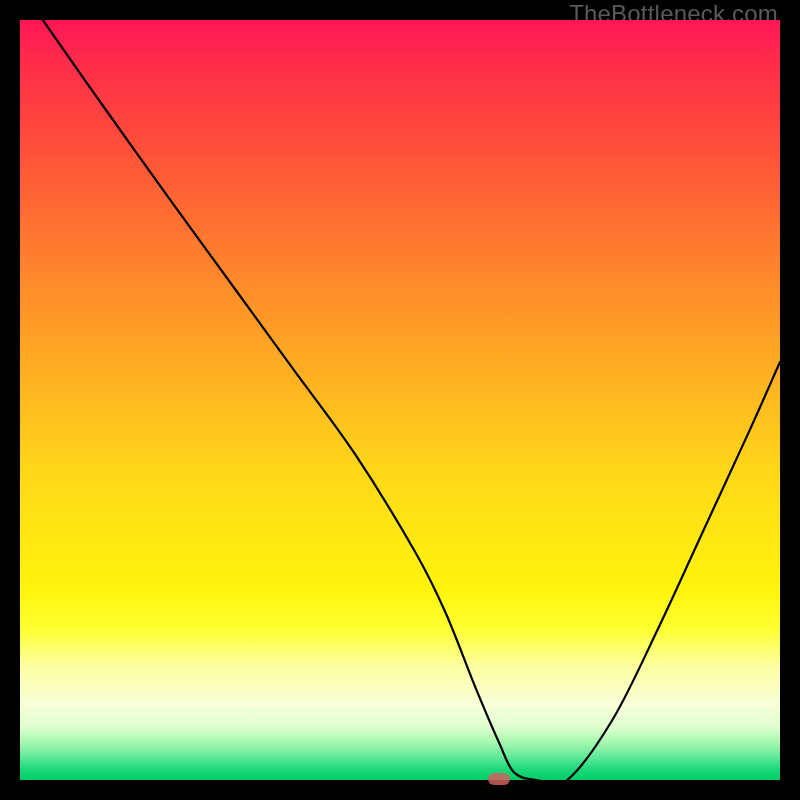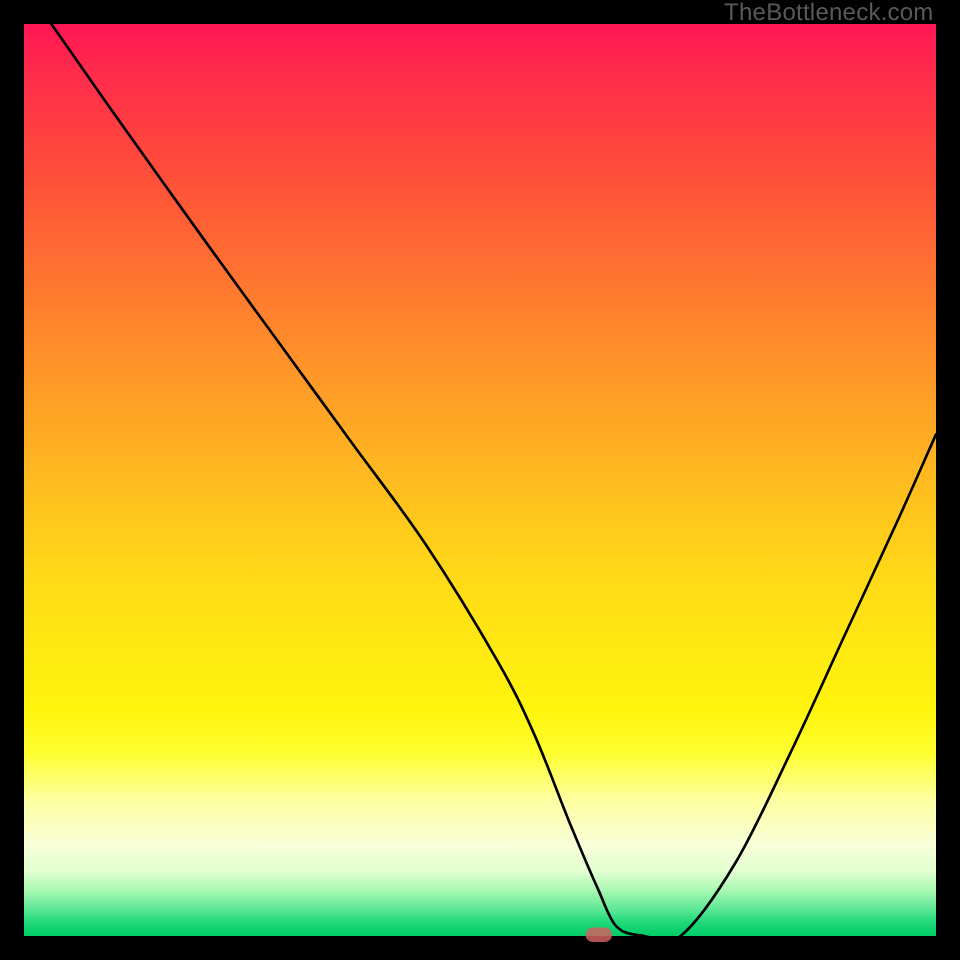--- a/index.html
+++ b/index.html
@@ -42,21 +42,21 @@
       #60e898 97%,
       #20d87a 98.5%,
       #00cc66 100%
     );
   }
   .watermark {
     position: absolute;
     top: 0px;
     right: 22px;
     font-family: Arial, Helvetica, sans-serif;
-    font-size: 20px;
+    font-size: 24px;
     font-weight: 500;
     color: #5a5a5a;
     letter-spacing: 0.2px;
   }
   svg.curve {
     position: absolute;
     left: 0;
     top: 0;
     width: 760px;
     height: 760px;

